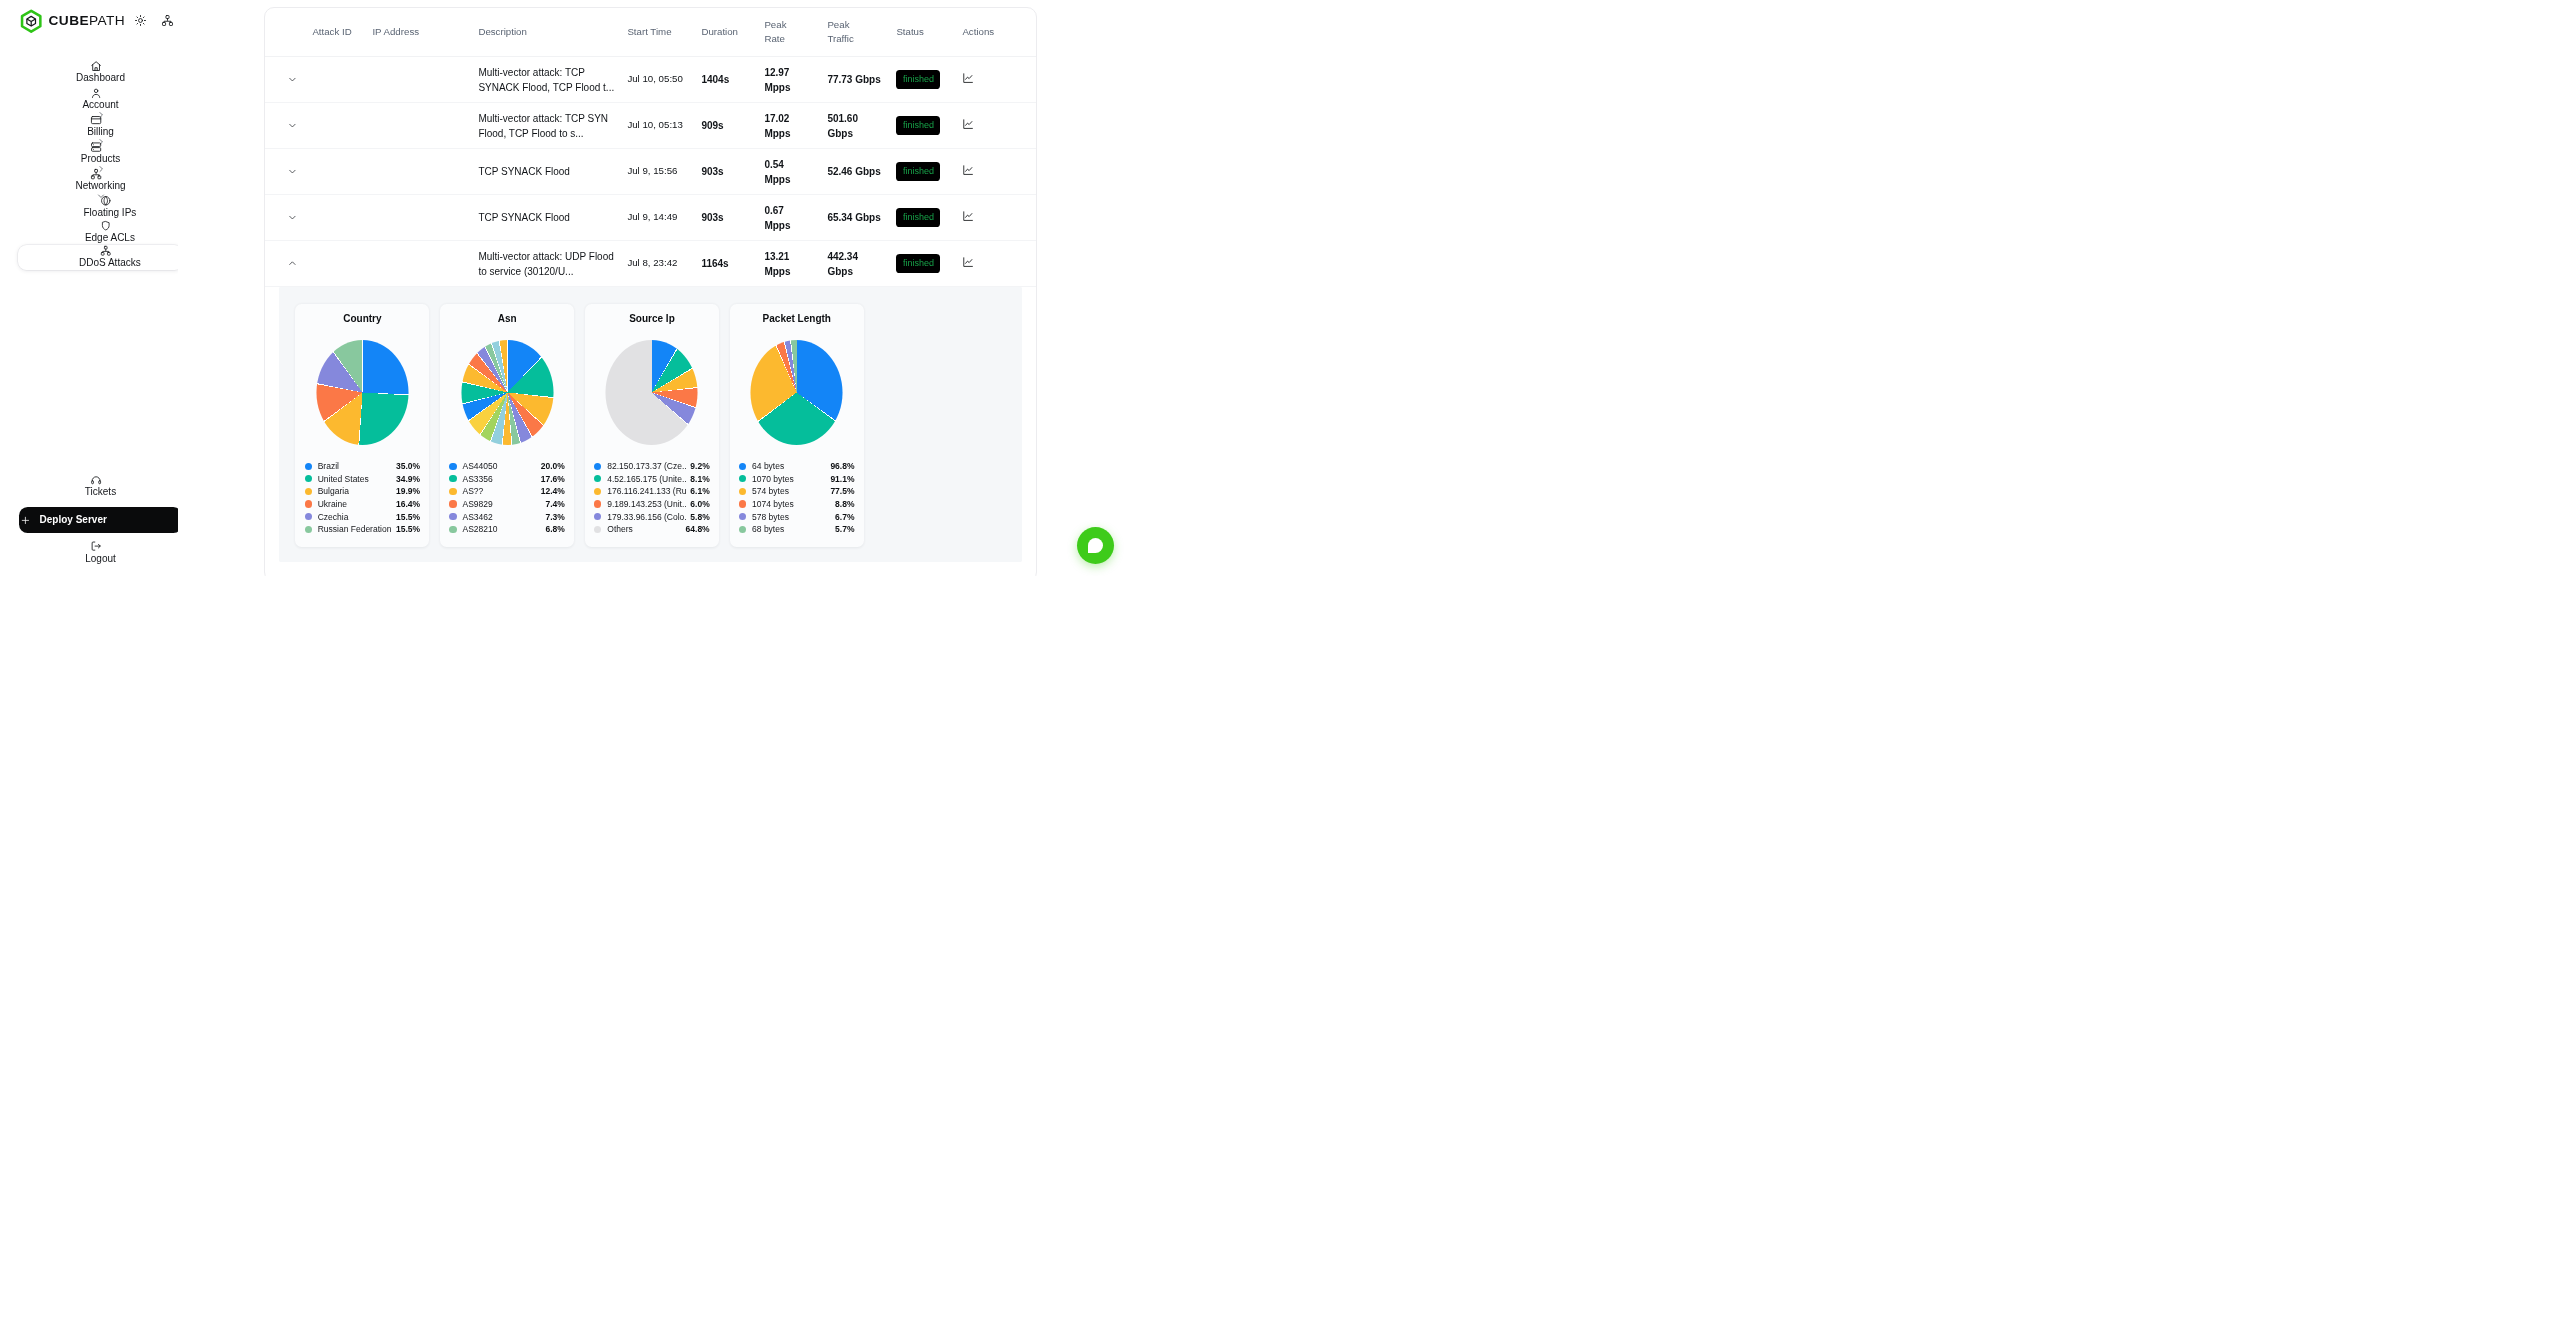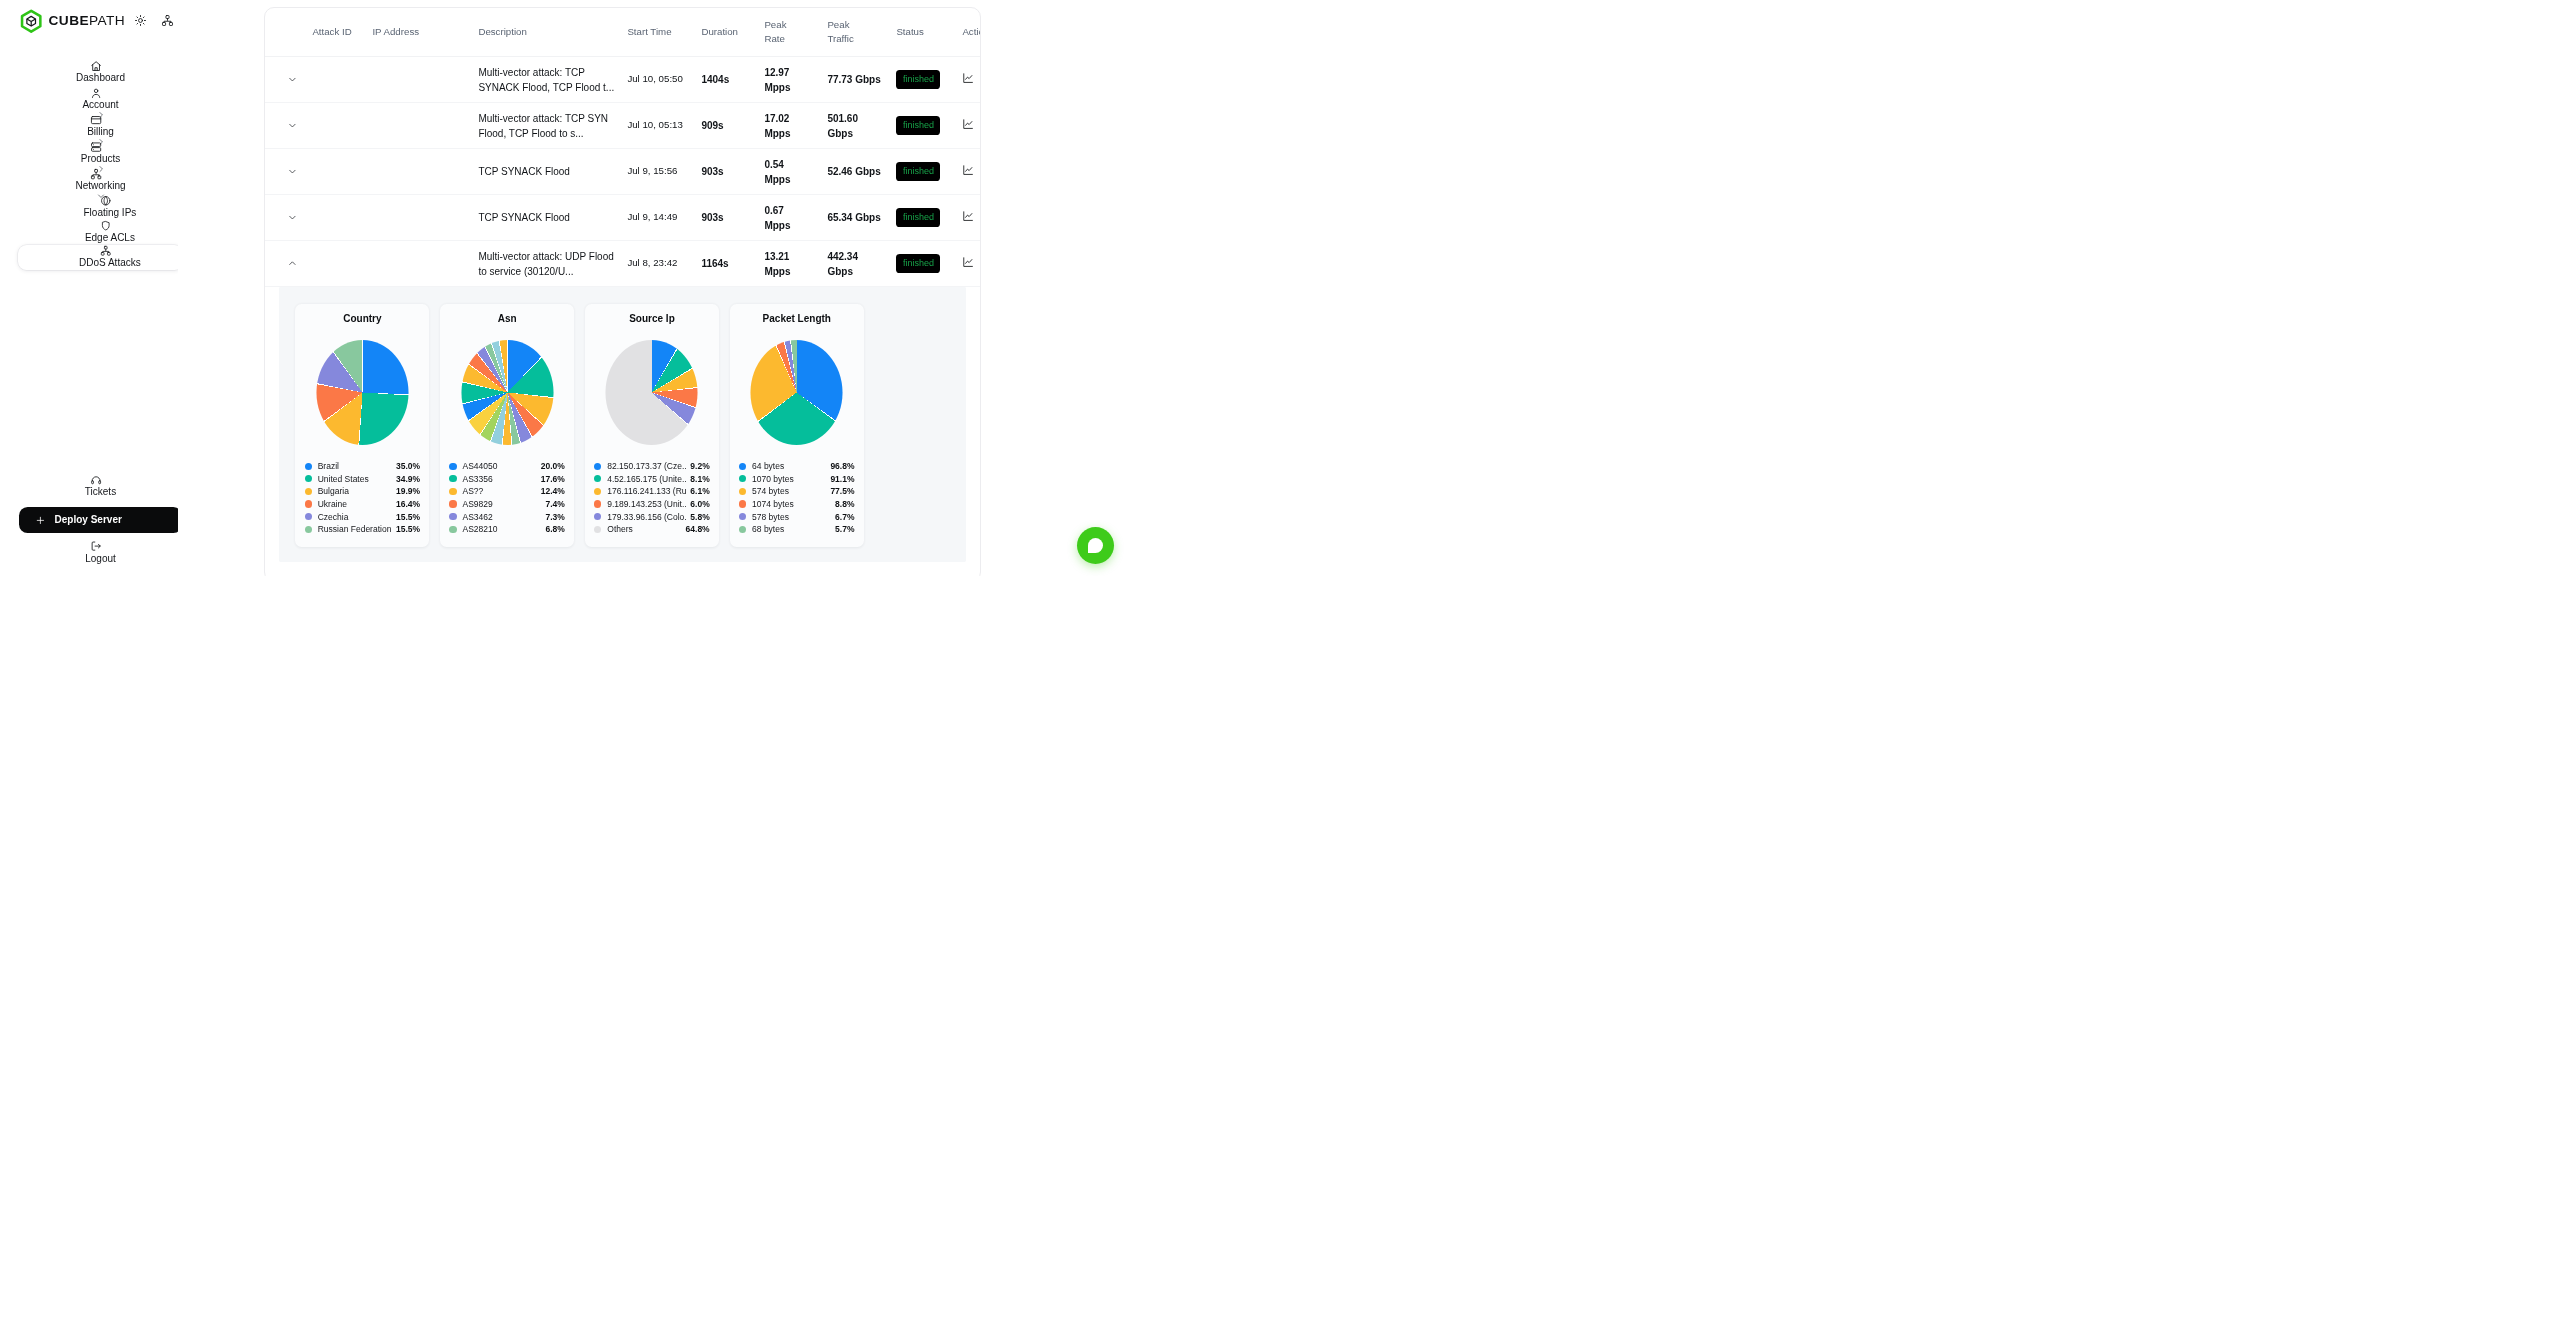--- a/index.html
+++ b/index.html
@@ -25,27 +25,27 @@
   .nav-item .nicon svg { width:12.2px; height:12.2px; display:block; }
   .nav-label { font-size:10px; font-weight:500; color:#131519; flex:1 1 auto; }
   .nav-chev { width:10px; height:10px; color:#40444b; }
   .nav-chev svg { width:10px; height:10px; display:block; }
   .nav-sub { margin-top:0; }
   .nav-sub .nav-item { height:25px; padding-left:26px; }
   .nav-sub .nicon { width:11.5px; height:11.5px; margin-right:8px; }
   .nav-item.active { background:#fff; box-shadow:0 0.7px 4.3px rgba(16,24,40,.10), 0 0 0 0.7px #f1f1f3; }
   .sidebar-bottom { padding:0 5.8px 8.6px 5.8px; }
   .deploy-btn { display:flex; align-items:center; gap:8.6px; background:#0a0b0c; color:#fff;
-    border-radius:8.6px; height:26.6px; padding:0 16px; margin:5.8px 1.4px 7.2px 1.4px; cursor:pointer; }
+    border-radius:8.6px; height:26.6px; padding:0 1px; margin:5.8px 1.4px 7.2px 1.4px; cursor:pointer; }
   .deploy-btn svg { width:10.8px; height:10.8px; }
   .deploy-label { font-size:10px; font-weight:600; }
 
   
   .main { position:absolute; left:178px; top:0; right:0; bottom:0; background:#fff; }
-  .card { position:absolute; left:86px; top:7.2px; width:717px; height:575px;
+  .card { position:absolute; left:86px; top:7.2px; width:773px; height:575px;
     background:#fff; border:0.7px solid #ececef; border-radius:10px; overflow:hidden; }
 
   .tgrid { display:grid; grid-template-columns:33px 60px 106px 149px 74px 63px 63px 69px 66px 50px;
     align-items:center; padding-left:14.4px; }
   .thead { min-height:49px; border-bottom:0.7px solid #f1f2f4; }
   .th { font-size:9.7px; font-weight:500; color:#5a6473; line-height:1.45; padding-right:10px; }
   .trow { min-height:46px; border-bottom:0.7px solid #f3f4f6; }
   .td { font-size:10px; color:#111418; padding-right:10px; line-height:1.5; }
   .td.num { font-weight:600; }
   .td.desc { font-size:10px; }

